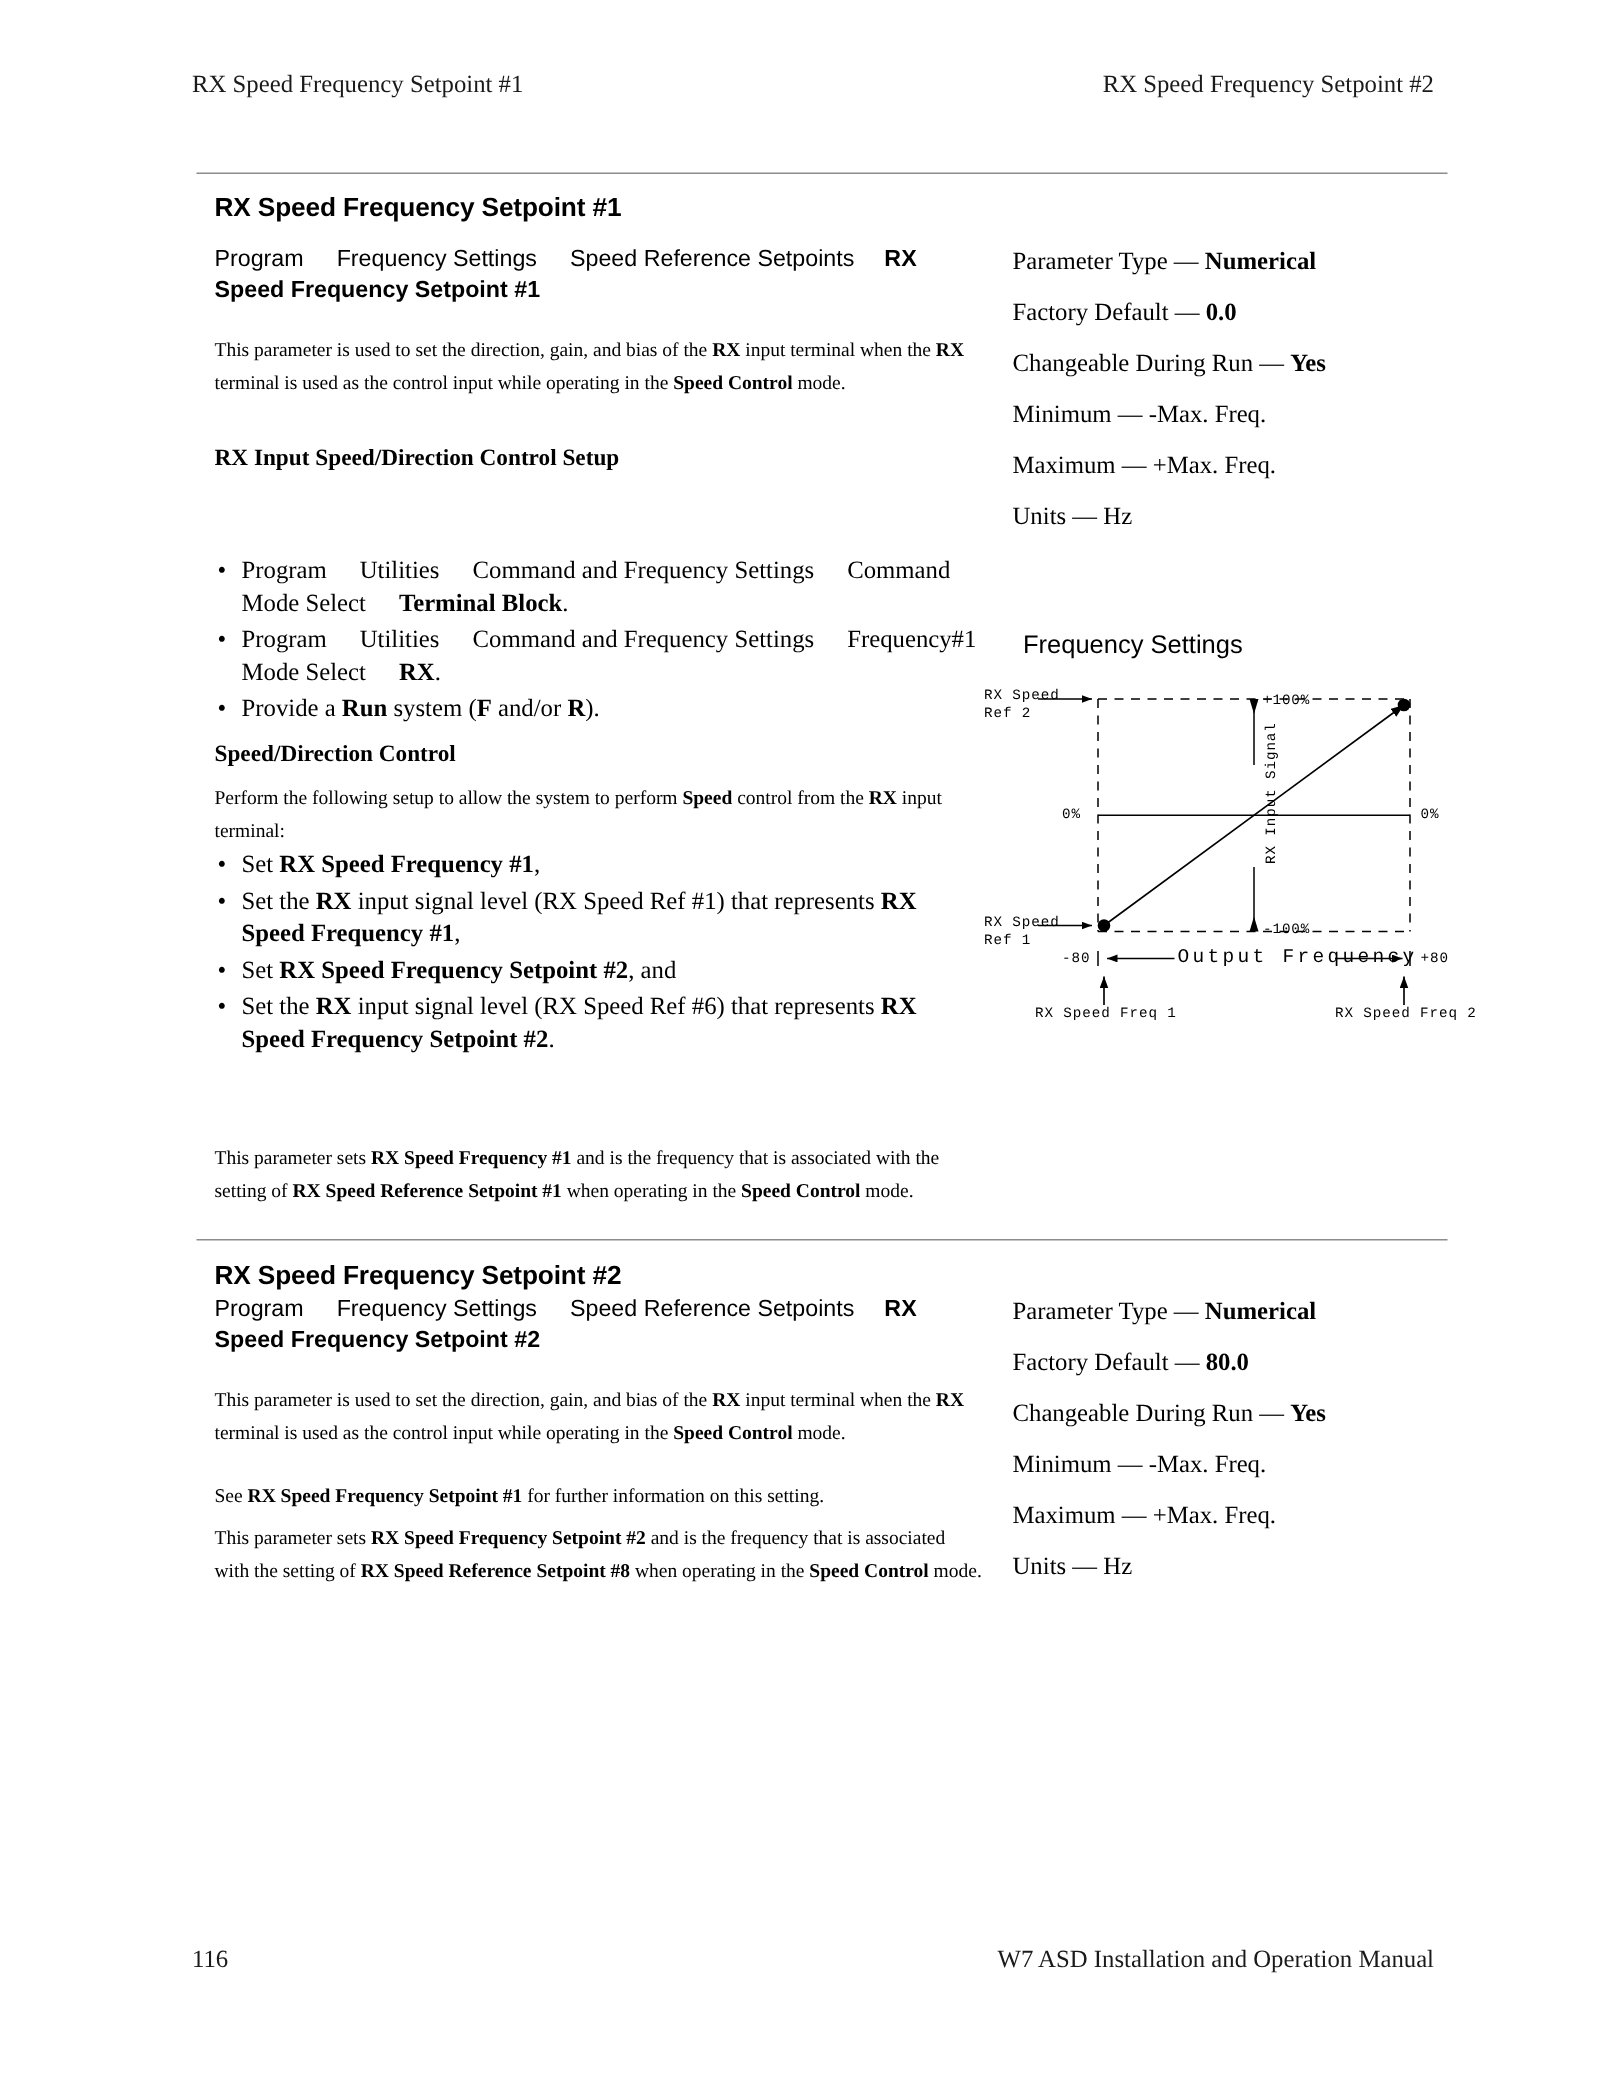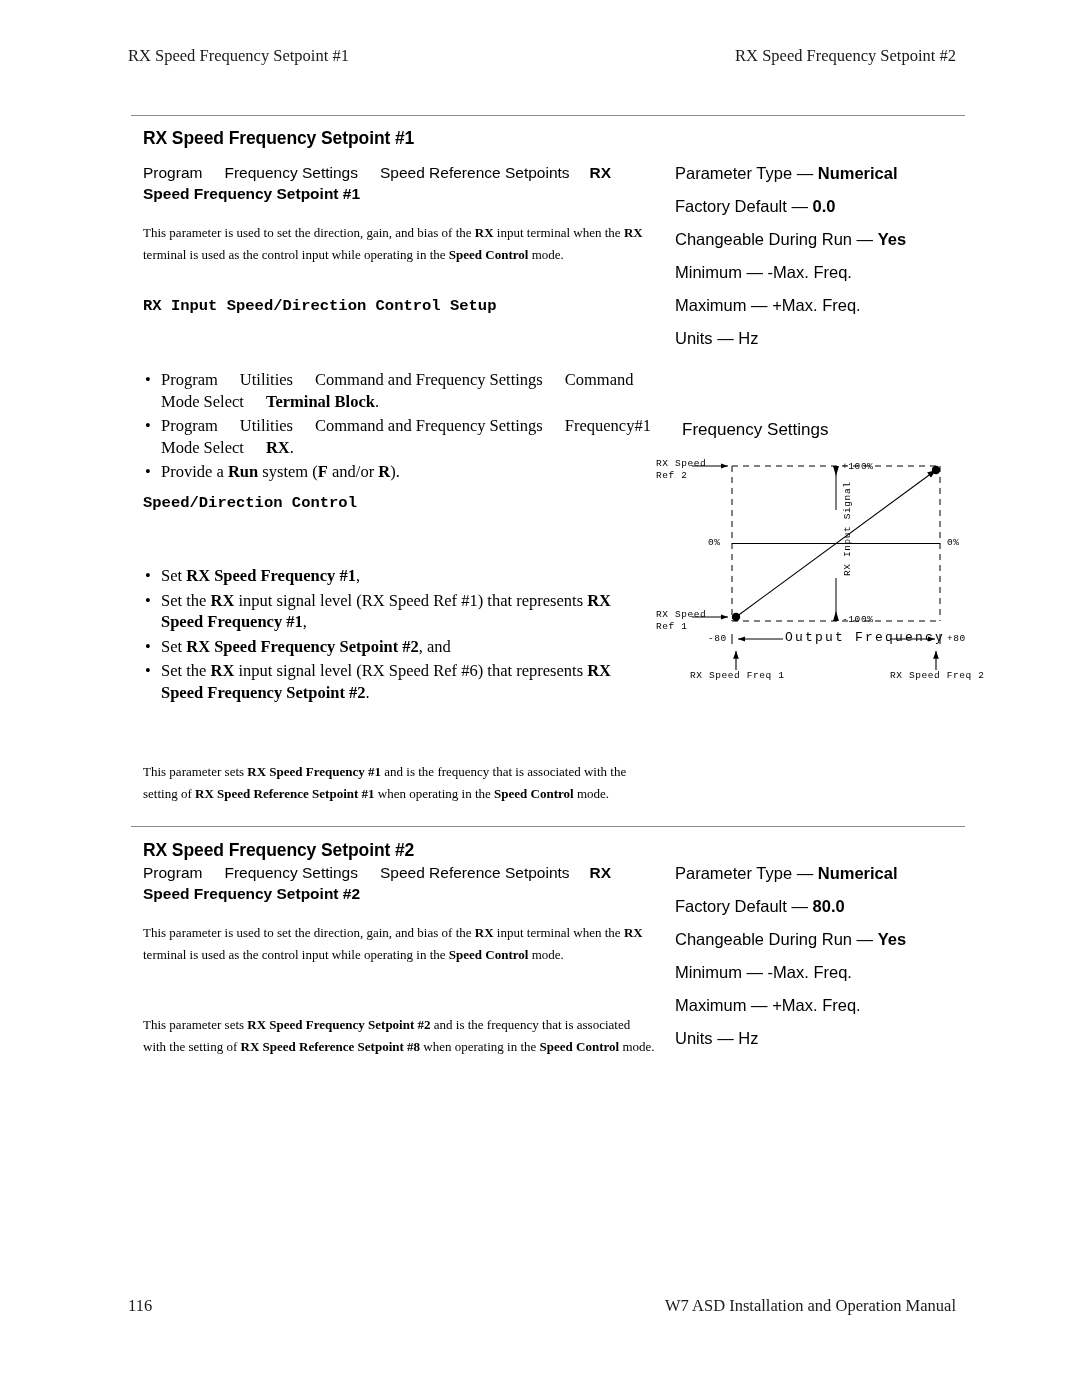--- a/index.html
+++ b/index.html
@@ -80,21 +80,21 @@
     line-height: 21.5px;
     color: #000;
     text-align: left;
   }
   .para b { font-weight: bold; }
 
   
   .subhead {
     position: absolute;
     left: 143px;
-    font-family: Liberation Mono, monospace;
+    font-family: Liberation Serif, serif;
     font-weight: bold;
     font-size: 15.5px;
     color: #000;
     white-space: nowrap;
   }
 
   
   .blist {
     position: absolute;
     left: 143px;
@@ -114,21 +114,21 @@
     top: 0;
   }
   .bitem b { font-weight: bold; }
   .bitem .gap  { display: inline-block; width: 22px; }
 
   
   .spec {
     position: absolute;
     left: 675px;
     width: 300px;
-    font-family: Liberation Sans, sans-serif;
+    font-family: Liberation Serif, serif;
     font-size: 16.5px;
     color: #000;
   }
   .spec .row { margin-bottom: 14px; white-space: nowrap; }
   .spec .row b { font-weight: bold; }
 
   
   .diagram {
     position: absolute;
     left: 650px;
@@ -212,20 +212,23 @@
     <div class="bitem">
       <span class="dot">•</span><span>Program</span><span class="gap"></span><span>Utilities</span><span class="gap"></span><span>Command and Frequency Settings</span><span class="gap"></span><span>Frequency#1 Mode Select</span><span class="gap"></span><b>RX</b><span>.</span>
     </div>
     <div class="bitem">
       <span class="dot">•</span><span>Provide a </span><b>Run</b><span> system (</span><b>F</b><span> and/or </span><b>R</b><span>).</span>
     </div>
   </div>
 
   <div class="subhead" style="top:494px;">Speed/Direction Control</div>
 
+  <div class="para" style="top:521px;">
+    <span>Perform the following setup to allow the system to perform </span><b>Speed</b><span> control from the </span><b>RX</b><span> input terminal:</span>
+  </div>
 
   <div class="blist" style="top:565px;">
     <div class="bitem">
       <span class="dot">•</span><span>Set </span><b>RX Speed Frequency #1</b><span>,</span>
     </div>
     <div class="bitem">
       <span class="dot">•</span><span>Set the </span><b>RX</b><span> input signal level (RX Speed Ref #1) that represents </span><b>RX Speed Frequency #1</b><span>,</span>
     </div>
     <div class="bitem">
       <span class="dot">•</span><span>Set </span><b>RX Speed Frequency Setpoint #2</b><span>, and</span>
@@ -319,20 +322,23 @@
   <div class="sec-title s2">RX Speed Frequency Setpoint #2</div>
 
   <div class="crumb c2">
     <span>Program</span><span class="gap"></span><span>Frequency Settings</span><span class="gap"></span><span>Speed Reference Setpoints</span><span class="gap2"></span><b>RX Speed Frequency Setpoint #2</b>
   </div>
 
   <div class="para" style="top:922px;">
     <span>This parameter is used to set the direction, gain, and bias of the </span><b>RX</b><span> input terminal when the </span><b>RX</b><span> terminal is used as the control input while operating in the </span><b>Speed Control</b><span> mode.</span>
   </div>
 
+  <div class="para" style="top:986px;">
+    <span>See </span><b>RX Speed Frequency Setpoint #1</b><span> for further information on this setting.</span>
+  </div>
 
   <div class="para" style="top:1014px;">
     <span>This parameter sets </span><b>RX Speed Frequency Setpoint #2</b><span> and is the frequency that is associated with the setting of </span><b>RX Speed Reference Setpoint #8</b><span> when operating in the </span><b>Speed Control</b><span> mode.</span>
   </div>
 
   <div class="spec" style="top:864px;">
     <div class="row"><span>Parameter Type — </span><b>Numerical</b></div>
     <div class="row"><span>Factory Default — </span><b>80.0</b></div>
     <div class="row"><span>Changeable During Run — </span><b>Yes</b></div>
     <div class="row"><span>Minimum — </span><span>-Max. Freq.</span></div>

